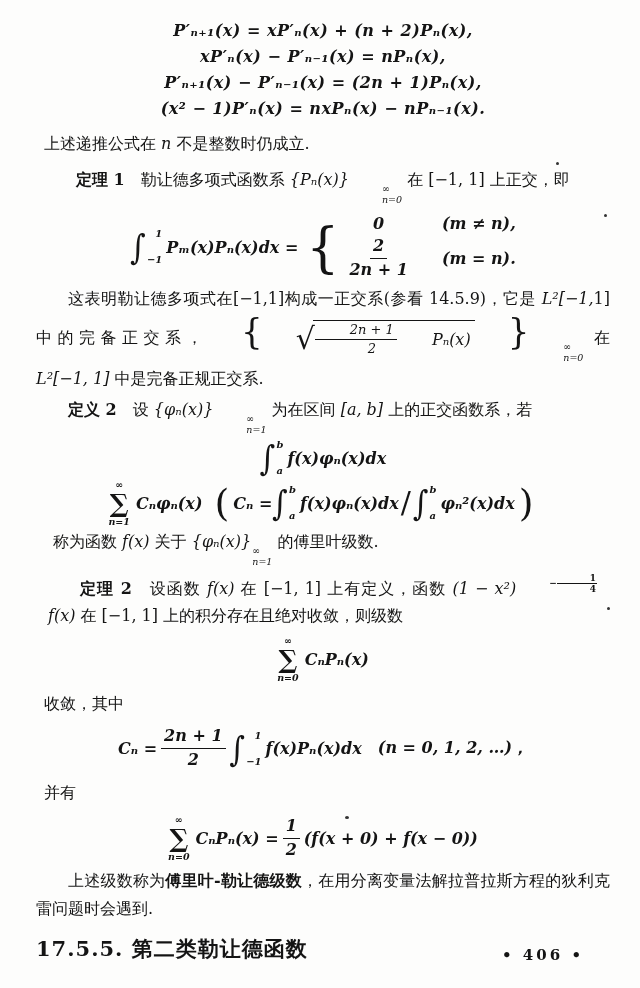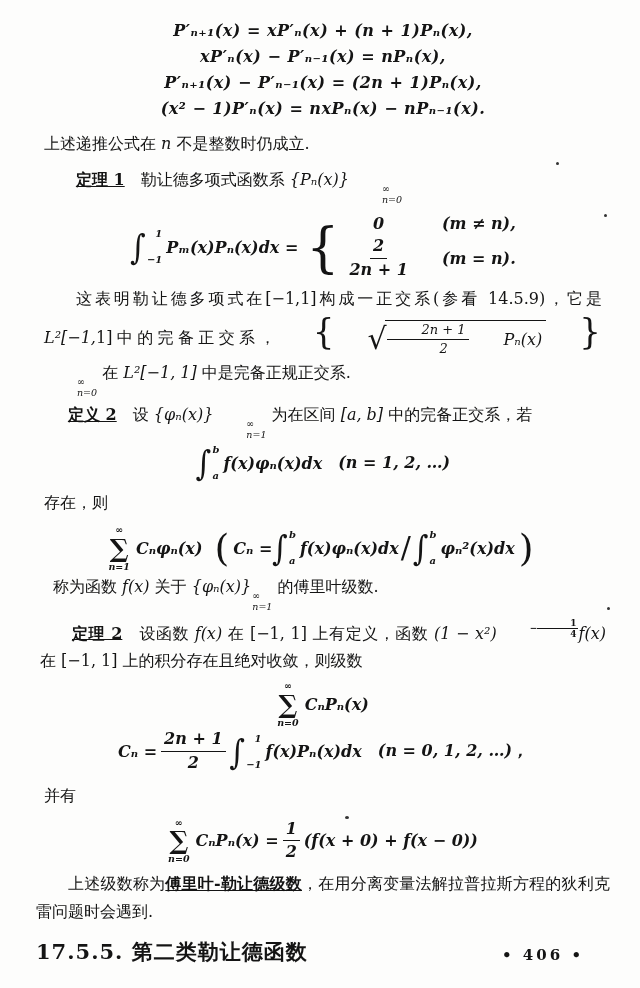--- a/index.html
+++ b/index.html
@@ -22,21 +22,21 @@
   .eq-line {
     font-size:16px; line-height:26px; font-weight:bold;
     letter-spacing:0.5px;
   }
   
   p.body {
     font-size:16px; line-height:28px; margin:8px;
     text-align:justify;
   }
   .indent { text-indent:2em; }
-  .blabel { font-weight:bold;text-decoration:underline; }
+  .blabel { font-weight:bold; }
   
   h2.sec {
     font-size:21px; font-weight:bold; letter-spacing:1px;
     margin:12px 0 4px; line-height:28px;
   }
   h2.sec .math { font-size:19px; }
   
   .dispeq {
     display:flex; justify-content:center; align-items:center;
     font-size:16px; font-weight:bold;
@@ -115,33 +115,33 @@
   .speck2 { width:3px; height:3px; left:604px; top:214px; }
   .speck3 { width:3px; height:3px; left:607px; top:607px; }
   .speck4 { width:4px; height:3px; left:345px; top:816px; }
 </style>
 </head>
 <body>
 
 <div class="page">
 
   <div class="eq-block">
-    <div class="eq-line math">P′ₙ₊₁(x) = xP′ₙ(x) + (n + 1)Pₙ(x),</div>
+    <div class="eq-line math">P′ₙ₊₁(x) = xP′ₙ(x) + (n + 2)Pₙ(x),</div>
     <div class="eq-line math">xP′ₙ(x) − P′ₙ₋₁(x) = nPₙ(x),</div>
     <div class="eq-line math">P′ₙ₊₁(x) − P′ₙ₋₁(x) = (2n + 1)Pₙ(x),</div>
     <div class="eq-line math">(x² − 1)P′ₙ(x) = nxPₙ(x) − nPₙ₋₁(x).</div>
   </div>
 
   <p class="body"><span>上述递推公式在 </span><span class="math">n</span><span> 不是整数时仍成立.</span></p>
 
 
   <p class="body indent"><span class="blabel">定理 1</span><span>　勒让德多项式函数系 </span><span class="math">{Pₙ(x)}</span><span class="supsub">
         <span>∞</span>
         <span>n=0</span>
-      </span></p>
+      </span><span> 在 [−1, 1] 上正交，即</span></p>
 
   <div class="dispeq" style="margin:6px 0 4px; min-height:62px;">
     <span class="int-wrap">
         <span class="int-glyph">∫</span>
         <span class="int-limits">
           <span class="il-up">1</span>
           <span class="il-lo">−1</span>
         </span>
       </span>
     <span class="math">Pₘ(x)Pₙ(x)dx =</span>
@@ -150,52 +150,50 @@
       <span class="math">0</span>
       <span class="math case-cond">(m ≠ n),</span>
       <span class="frac">
           <span class="fnum math">2</span>
           <span class="fden math">2n + 1</span>
         </span>
       <span class="math case-cond">(m = n).</span>
     </span>
   </div>
 
-  <p class="body indent" style="margin:2px 8px 0; line-height:30px;"><span>这表明勒让德多项式在[−1,1]构成一正交系(参看 14.5.9)，它是 </span><span class="math">L²[−1,</span><span>1]中的完备正交系，</span><span class="big-brace" style="font-size:34px; margin:0 1px;">{</span><span class="sqrt">
+  <p class="body indent" style="margin:2px 0 0; line-height:30px;"><span>这表明勒让德多项式在[−1,1]构成一正交系(参看 14.5.9)，它是 </span><span class="math">L²[−1,</span><span>1]中的完备正交系，</span><span class="big-brace" style="font-size:34px; margin:0 1px;">{</span><span class="sqrt">
         <span class="radical">√</span>
         <span class="under-bar">
           <span class="frac">
             <span class="fnum math">2n + 1</span>
             <span class="fden math">2</span>
           </span>
           <span class="math">Pₙ(x)</span>
         </span>
       </span><span class="big-brace" style="font-size:34px; margin:0 1px;">}</span><span class="supsub">
         <span>∞</span>
         <span>n=0</span>
       </span><span> 在 </span><span class="math">L²[−1, 1]</span><span> 中是完备正规正交系.</span></p>
 
   <p class="body indent" style="margin:2px 0 0;"><span class="blabel">定义 2</span><span>　设 </span><span class="math">{φₙ(x)}</span><span class="supsub">
         <span>∞</span>
         <span>n=1</span>
-      </span><span> 为在区间 </span><span class="math">[a, b]</span><span> 中的完备正交系，若</span></p>
+      </span><span> 为在区间 </span><span class="math">[a, b]</span><span> 上的正交函数系，若</span></p>
 
   <div class="dispeq" style="margin:4px 0 2px;">
     <span class="int-wrap">
         <span class="int-glyph">∫</span>
         <span class="int-limits">
           <span class="il-up math">b</span>
           <span class="il-lo math">a</span>
         </span>
       </span>
     <span class="math">f(x)φₙ(x)dx</span>
-    <span class="math">　(n = 1, 2, …)</span>
-  </div>
-
-  <p class="body">存在，则</p>
+  </div>
+
 
   <div class="dispeq" style="margin:4px 0 2px;">
     <span class="sum-wrap">
         <span class="sum-sup">∞</span>
         <span class="sum-glyph">∑</span>
         <span class="sum-sub">n=1</span>
       </span>
     <span class="math gap-r">Cₙφₙ(x)</span>
     <span class="big-paren">(</span>
     <span class="math">Cₙ = </span>
@@ -217,37 +215,38 @@
       </span>
     <span class="math">φₙ²(x)dx</span>
     <span class="big-paren">)</span>
   </div>
 
   <p class="body" style="margin:2px 17px 0;"><span>称为函数 </span><span class="math">f(x)</span><span> 关于 </span><span class="math">{φₙ(x)}</span><span class="supsub">
         <span>∞</span>
         <span>n=1</span>
       </span><span> 的傅里叶级数.</span></p>
 
-  <p class="body indent" style="margin:6px 4px 0;"><span class="blabel">定理 2</span><span>　设函数 </span><span class="math">f(x)</span><span> 在 [−1, 1] 上有定义，函数 </span><span class="math">(1 − x²)</span><span class="expfrac">
+  <p class="body indent" style="margin:6px 12px 0;"><span class="blabel">定理 2</span><span>　设函数 </span><span class="math">f(x)</span><span> 在 [−1, 1] 上有定义，函数 </span><span class="math">(1 − x²)</span><span class="expfrac">
         <span>−</span>
         <span class="tfrac">
           <span class="tnum">1</span>
           <span class="tden">4</span>
         </span>
       </span><span class="math">f(x)</span><span> 在 [−1, 1] 上的积分存在且绝对收敛，则级数</span></p>
 
   <div class="dispeq" style="margin:6px 0 0;">
     <span class="sum-wrap">
         <span class="sum-sup">∞</span>
         <span class="sum-glyph">∑</span>
         <span class="sum-sub">n=0</span>
       </span>
     <span class="math">CₙPₙ(x)</span>
   </div>
 
+  <p class="body">收敛，其中</p>
 
   <div class="dispeq" style="margin:2px 0;">
     <span class="math">Cₙ = </span>
     <span class="frac">
         <span class="fnum math">2n + 1</span>
         <span class="fden math">2</span>
       </span>
     <span class="int-wrap">
         <span class="int-glyph">∫</span>
         <span class="int-limits">

